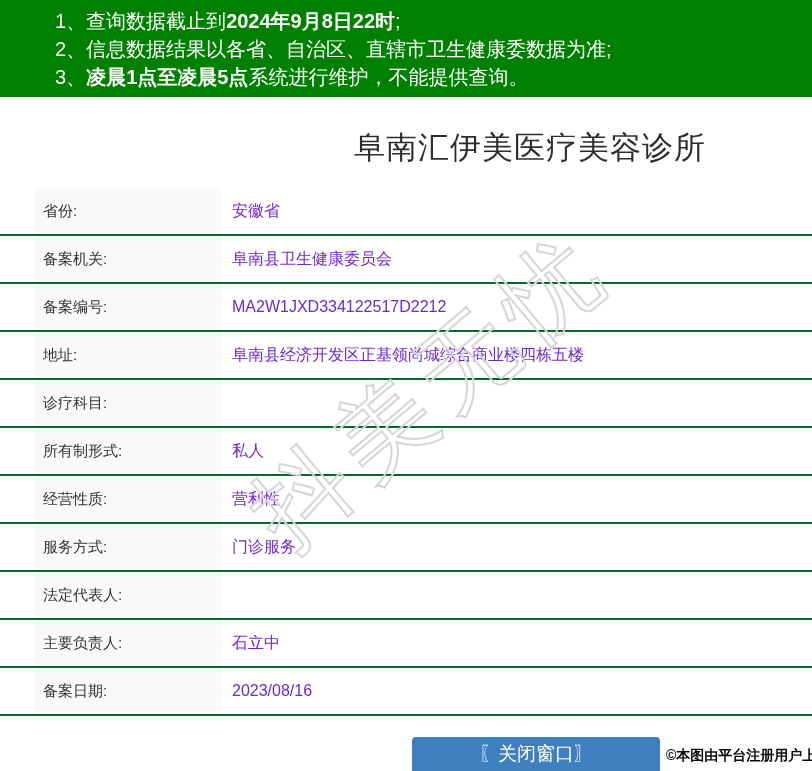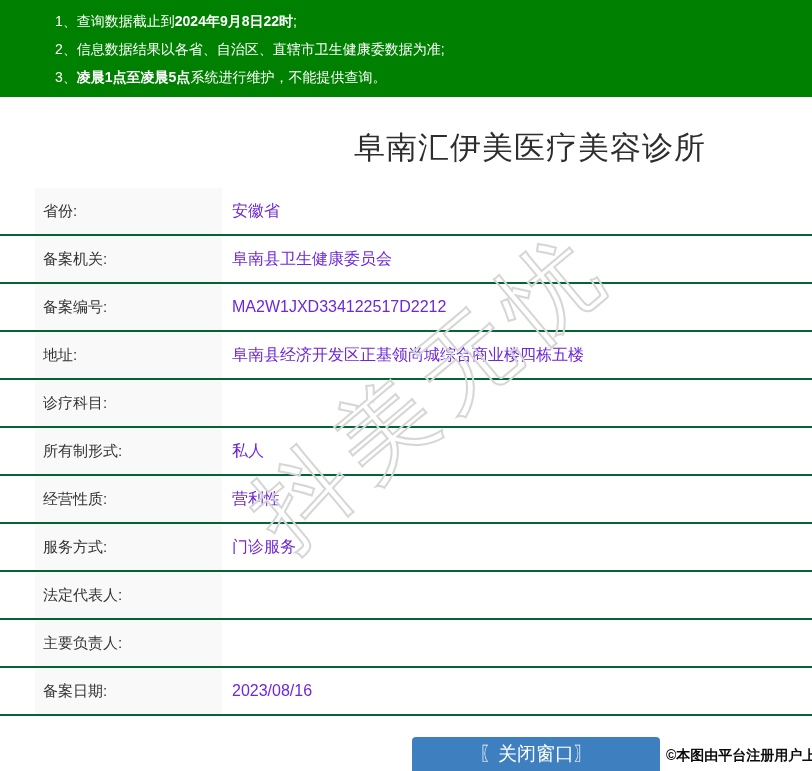--- a/index.html
+++ b/index.html
@@ -12,21 +12,21 @@
   }
   
   .banner {
     box-sizing: border-box;
     width: 812px; height: 97px;
     background: #008000;
     padding: 7px 0 0 55px;
     color: #ffffff;
   }
   .banner .line {
-    font-size: 14px;
+    font-size: 20px;
     line-height: 28px;
     white-space: nowrap;
   }
   .banner .line b { font-weight: bold; }
   
   .page { width: 1060px; }
   .page-title {
     margin-top: 30px;
     height: 42px;
     text-align: center;
@@ -156,20 +156,21 @@
     <div class="info-label">服务方式:</div>
     <div class="info-value">门诊服务</div>
   </div>
 
   <div class="info-row">
     <div class="info-label">法定代表人:</div>
   </div>
 
   <div class="info-row">
     <div class="info-label">主要负责人:</div>
+    <div class="info-value">石立中</div>
   </div>
 
   <div class="info-row">
     <div class="info-label">备案日期:</div>
     <div class="info-value">2023/08/16</div>
   </div>
 </div>
 </div>
 
 <div class="watermark">抖美无忧</div>

